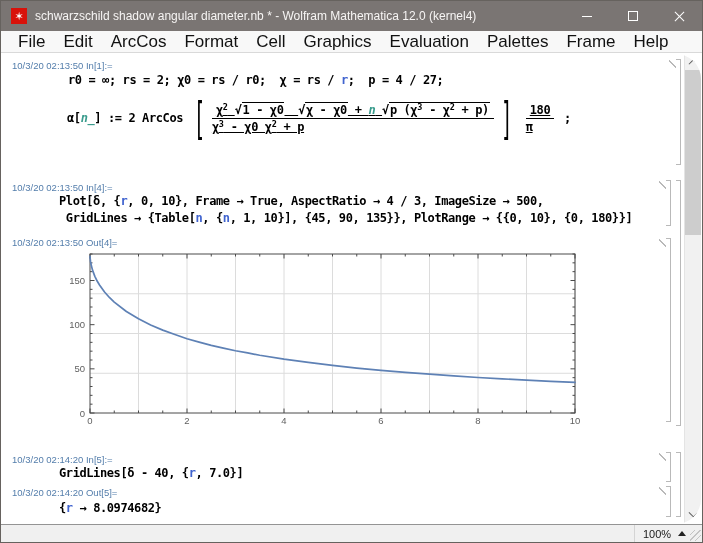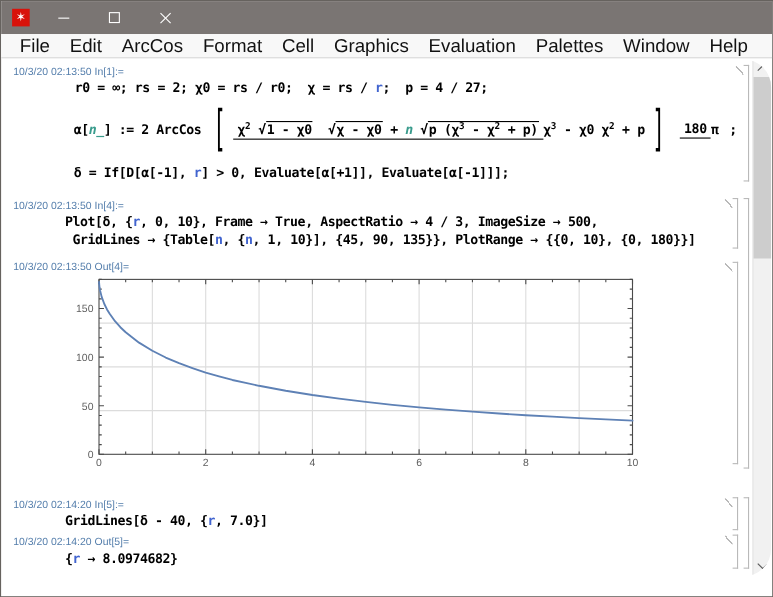--- a/index.html
+++ b/index.html
@@ -27,21 +27,21 @@
 
   
   .notebook { position:absolute; top:53px; left:1px; right:1px; bottom:18px; background:#fff; overflow:hidden;border-radius:25px; }
   .cell-label { position:absolute; left:10px; font-size:9.5px; color:#537dab; white-space:pre; }
   .code { position:absolute; font-family:"DejaVu Sans Mono", monospace; font-weight:bold; font-size:12px;
           letter-spacing:-0.4px; color:#000; white-space:pre; }
   .c-u { color:#4164cf; }
   .c-p { color:#3a9c8d; font-style:italic; }
   .formula-row { display:flex; align-items:center; }
   .m-sup { font-size:8.5px; position:relative; top:-4.5px; letter-spacing:0; }
-  .m-frac { display:inline-flex; flex-direction:row; margin:0 3px; }
+  .m-frac { display:inline-flex; flex-direction:column; margin:0 3px;text-decoration:underline; }
   .m-num { padding:0 4px 1px; border-bottom:1.3px solid #000; display:inline-block; white-space:pre; }
   .m-den { padding-top:1px; display:inline-block; white-space:pre; }
   .m-sqrt { white-space:nowrap; display:inline-block; }
   .m-sqrt-sign { display:inline-block; }
   .m-rad { display:inline-block; border-top:1.3px solid #000; padding:0 1px; white-space:pre; }
   .m-big { display:inline-block; transform:scaleY(2.35); font-weight:normal; font-size:19px; margin:0 4px; }
 
   
   .bracket { position:absolute; width:5px; border-top:1px solid #b9b9b9; border-right:1px solid #b9b9b9;
              border-bottom:1px solid #b9b9b9; }
@@ -68,20 +68,21 @@
   .resize-grip { position:absolute; right:1px; bottom:1px; width:11px; height:11px;
                  background:repeating-linear-gradient(135deg, transparent 0 3px, #c4c4c4 3px 4px); }
 </style>
 </head>
 <body>
 
 <div class="window">
 
   <div class="titlebar">
     <div class="app-icon">✶</div>
+    <div class="title-text">schwarzschild shadow angular diameter.nb * - Wolfram Mathematica 12.0 (kernel4)</div>
     <div class="winbtns">
       <div class="winbtn">
           <span class="glyph-min"></span>
         </div>
       <div class="winbtn">
           <span class="glyph-max"></span>
         </div>
       <div class="winbtn">
           <span class="glyph-close-a"></span>
           <span class="glyph-close-b"></span>
@@ -91,30 +92,29 @@
 
   <div class="menubar" id="menubar">
       <div class="menu-item">File</div>
       <div class="menu-item">Edit</div>
       <div class="menu-item">ArcCos</div>
       <div class="menu-item">Format</div>
       <div class="menu-item">Cell</div>
       <div class="menu-item">Graphics</div>
       <div class="menu-item">Evaluation</div>
       <div class="menu-item">Palettes</div>
-      <div class="menu-item">Window</div>
+      <div class="menu-item">Frame</div>
       <div class="menu-item">Help</div>
     </div>
 
   <div class="notebook">
 
     <div class="cell-label" style="top:6px">10/3/20 02:13:50 In[1]:=</div>
     <div class="code" style="top:19px; left:66px"><span>r0 = ∞; rs = 2; χ0 = rs / r0;  χ = rs / </span><span class="c-u">r</span><span>;  p = 4 / 27;</span></div>
     <div class="code formula-row" style="top:38px; left:65px; height:52px"><span>α[</span><span class="c-p">n_</span><span>] := 2 ArcCos </span><span class="m-big">[</span><span class="m-frac"><span class="m-num"><span>χ</span><span class="m-sup">2</span><span> </span><span class="m-sqrt"><span class="m-sqrt-sign">√</span><span class="m-rad"><span>1 - χ0</span></span></span><span>  </span><span class="m-sqrt"><span class="m-sqrt-sign">√</span><span class="m-rad"><span>χ - χ0</span></span></span><span> + </span><span class="c-p">n</span><span> </span><span class="m-sqrt"><span class="m-sqrt-sign">√</span><span class="m-rad"><span>p (χ</span><span class="m-sup">3</span><span> - χ</span><span class="m-sup">2</span><span> + p)</span></span></span></span><span class="m-den"><span>χ</span><span class="m-sup">3</span><span> - χ0 χ</span><span class="m-sup">2</span><span> + p</span></span></span><span class="m-big">]</span><span> </span><span class="m-frac"><span class="m-num"><span>180</span></span><span class="m-den"><span>π</span></span></span><span> ;</span></div>
-    <div class="code" style="top:96px; left:65px"><span>δ = If[D[α[-1], </span><span class="c-u">r</span><span>] &gt; 0, Evaluate[α[+1]], Evaluate[α[-1]]];</span></div>
 
     <div class="cell-label" style="top:128px">10/3/20 02:13:50 In[4]:=</div>
     <div class="code" style="top:140px; left:57px"><span>Plot[δ, {</span><span class="c-u">r</span><span>, 0, 10}, Frame → True, AspectRatio → 4 / 3, ImageSize → 500,</span></div>
     <div class="code" style="top:157px; left:57px"><span> GridLines → {Table[</span><span class="c-u">n</span><span>, {</span><span class="c-u">n</span><span>, 1, 10}], {45, 90, 135}}, PlotRange → {{0, 10}, {0, 180}}]</span></div>
 
     <div class="cell-label" style="top:183px">10/3/20 02:13:50 Out[4]=</div>
     <svg id="plot" width="520" height="178" style="position:absolute; top:196px; left:60px">
         <line x1="76.5" y1="4" x2="76.5" y2="163" stroke="#dcdcdc" stroke-width="1"></line>
         <line x1="125" y1="4" x2="125" y2="163" stroke="#dcdcdc" stroke-width="1"></line>
         <line x1="173.5" y1="4" x2="173.5" y2="163" stroke="#dcdcdc" stroke-width="1"></line>
@@ -249,14 +249,21 @@
       <div class="scroll-btn" style="top:0">
           <span class="chev chev-up"></span>
         </div>
       <div class="scroll-thumb" style="top:16px; height:165px"></div>
       <div class="scroll-btn" style="bottom:0">
           <span class="chev chev-down"></span>
         </div>
     </div>
   </div>
 
+  <div class="statusbar">
+    <div class="status-right">
+      <span class="zoom-text">100%</span>
+      <span class="tri-up"></span>
+    </div>
+    <div class="resize-grip"></div>
+  </div>
 
 </div>
 
 </body></html>

